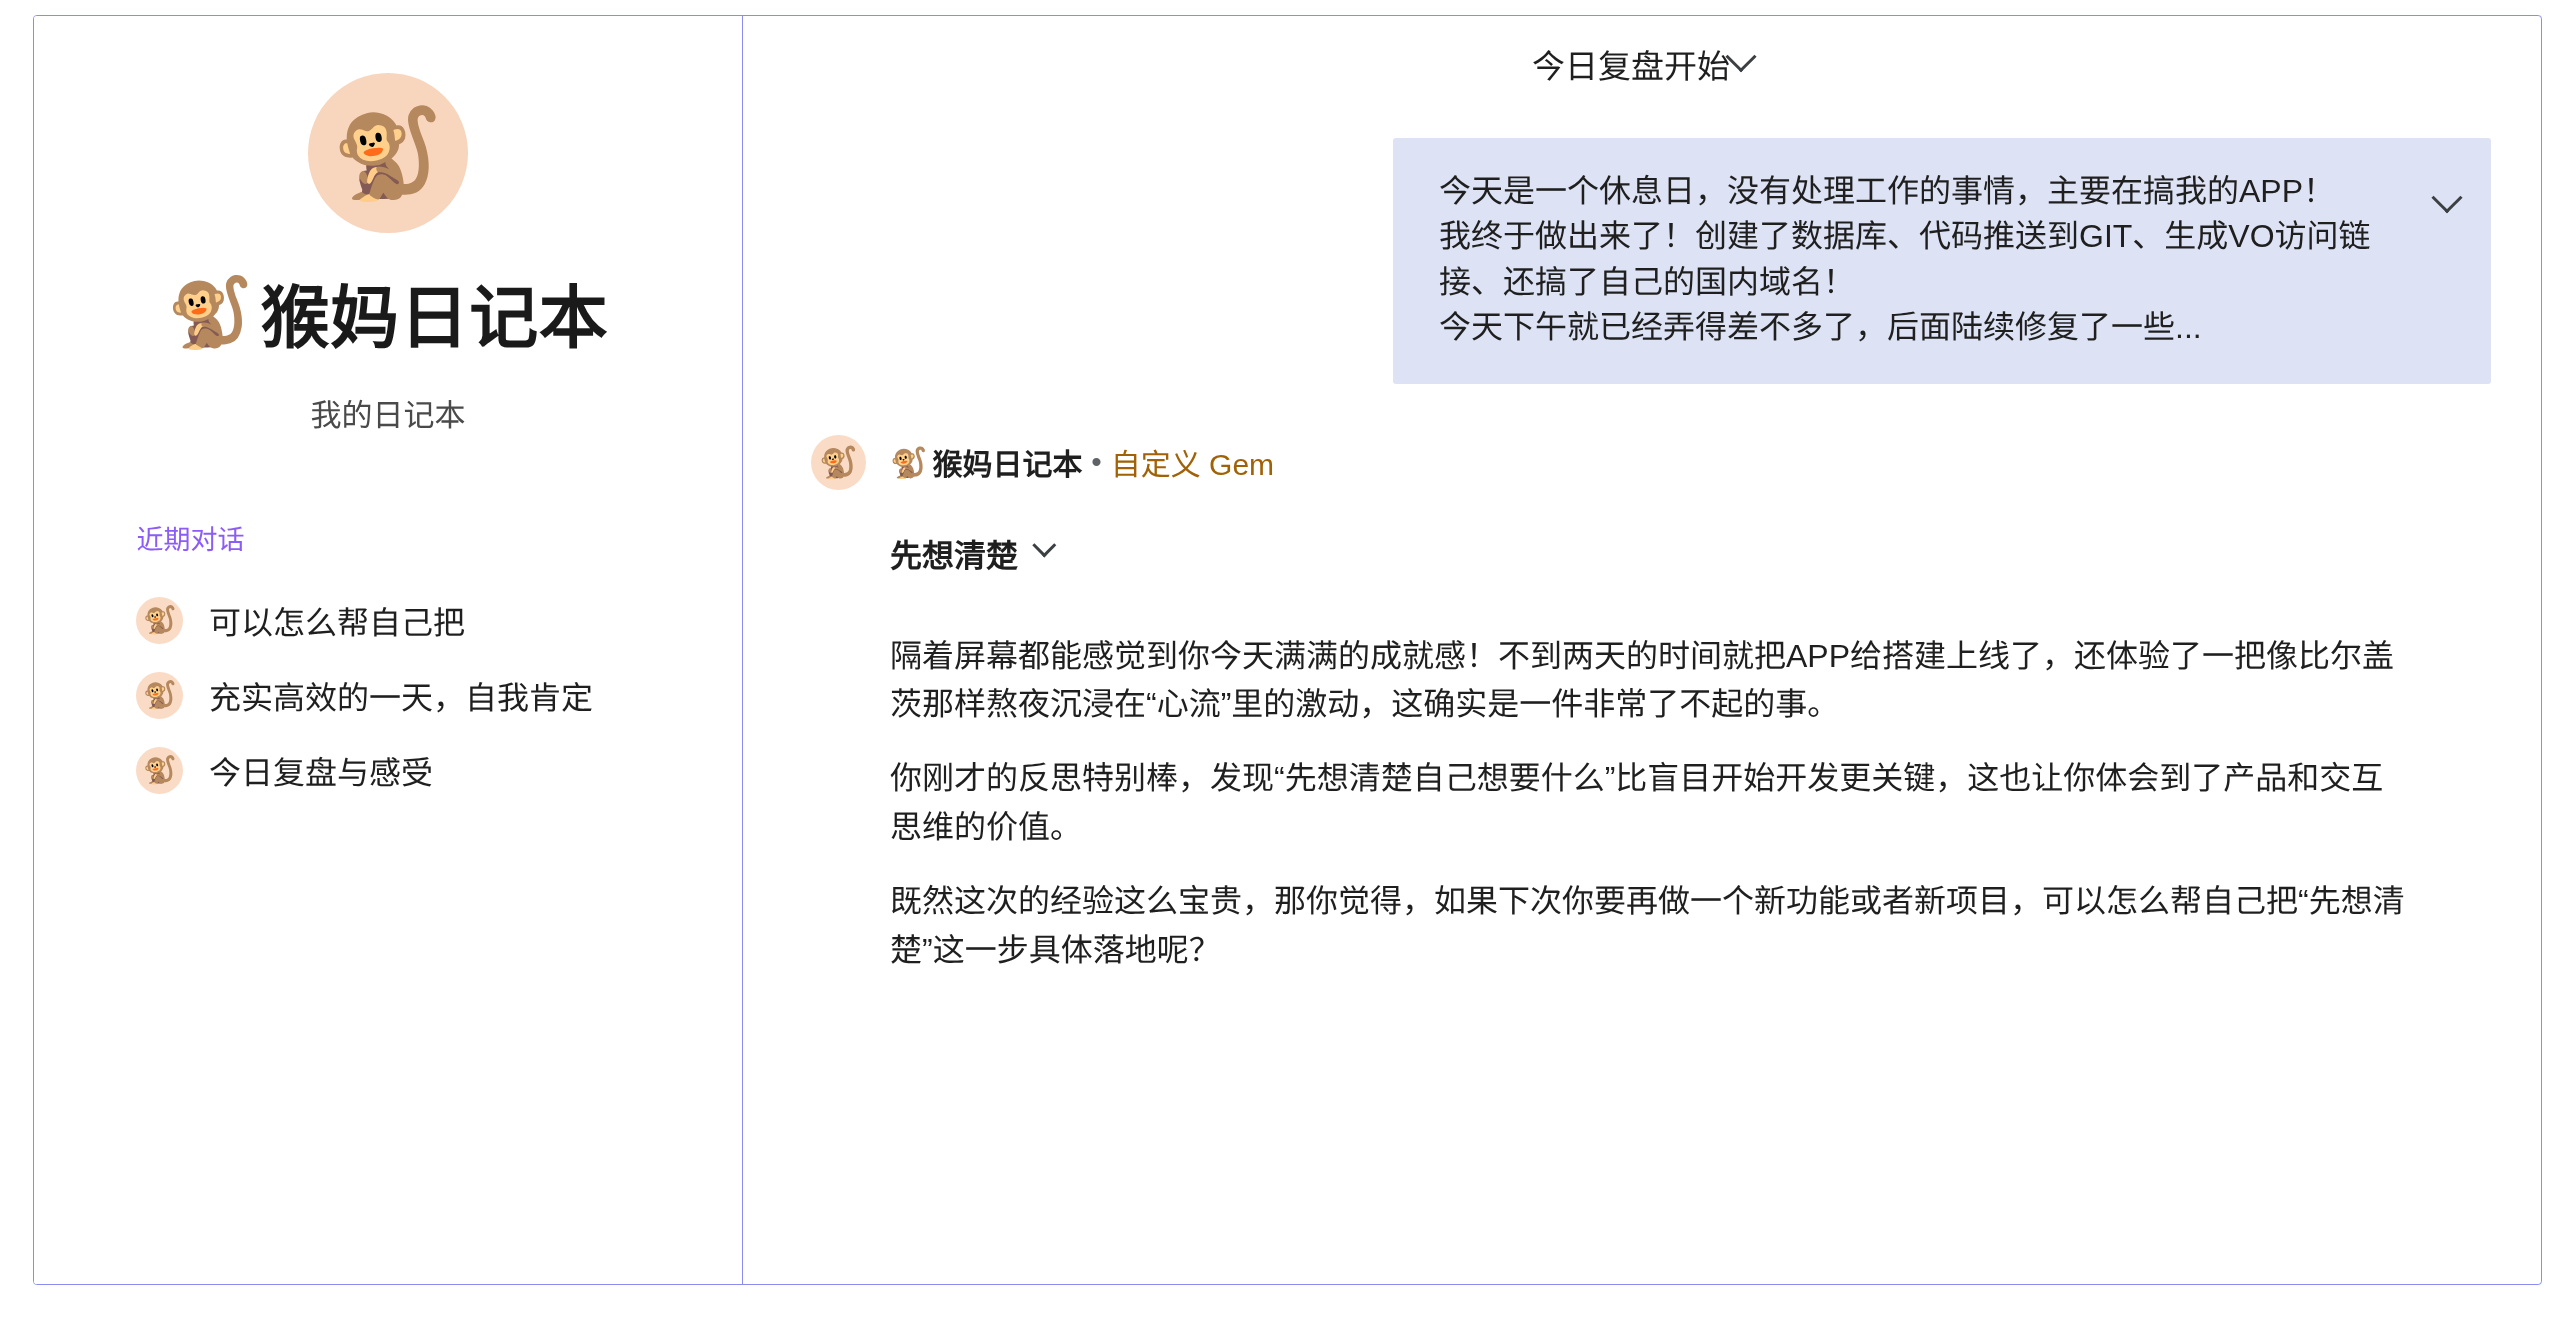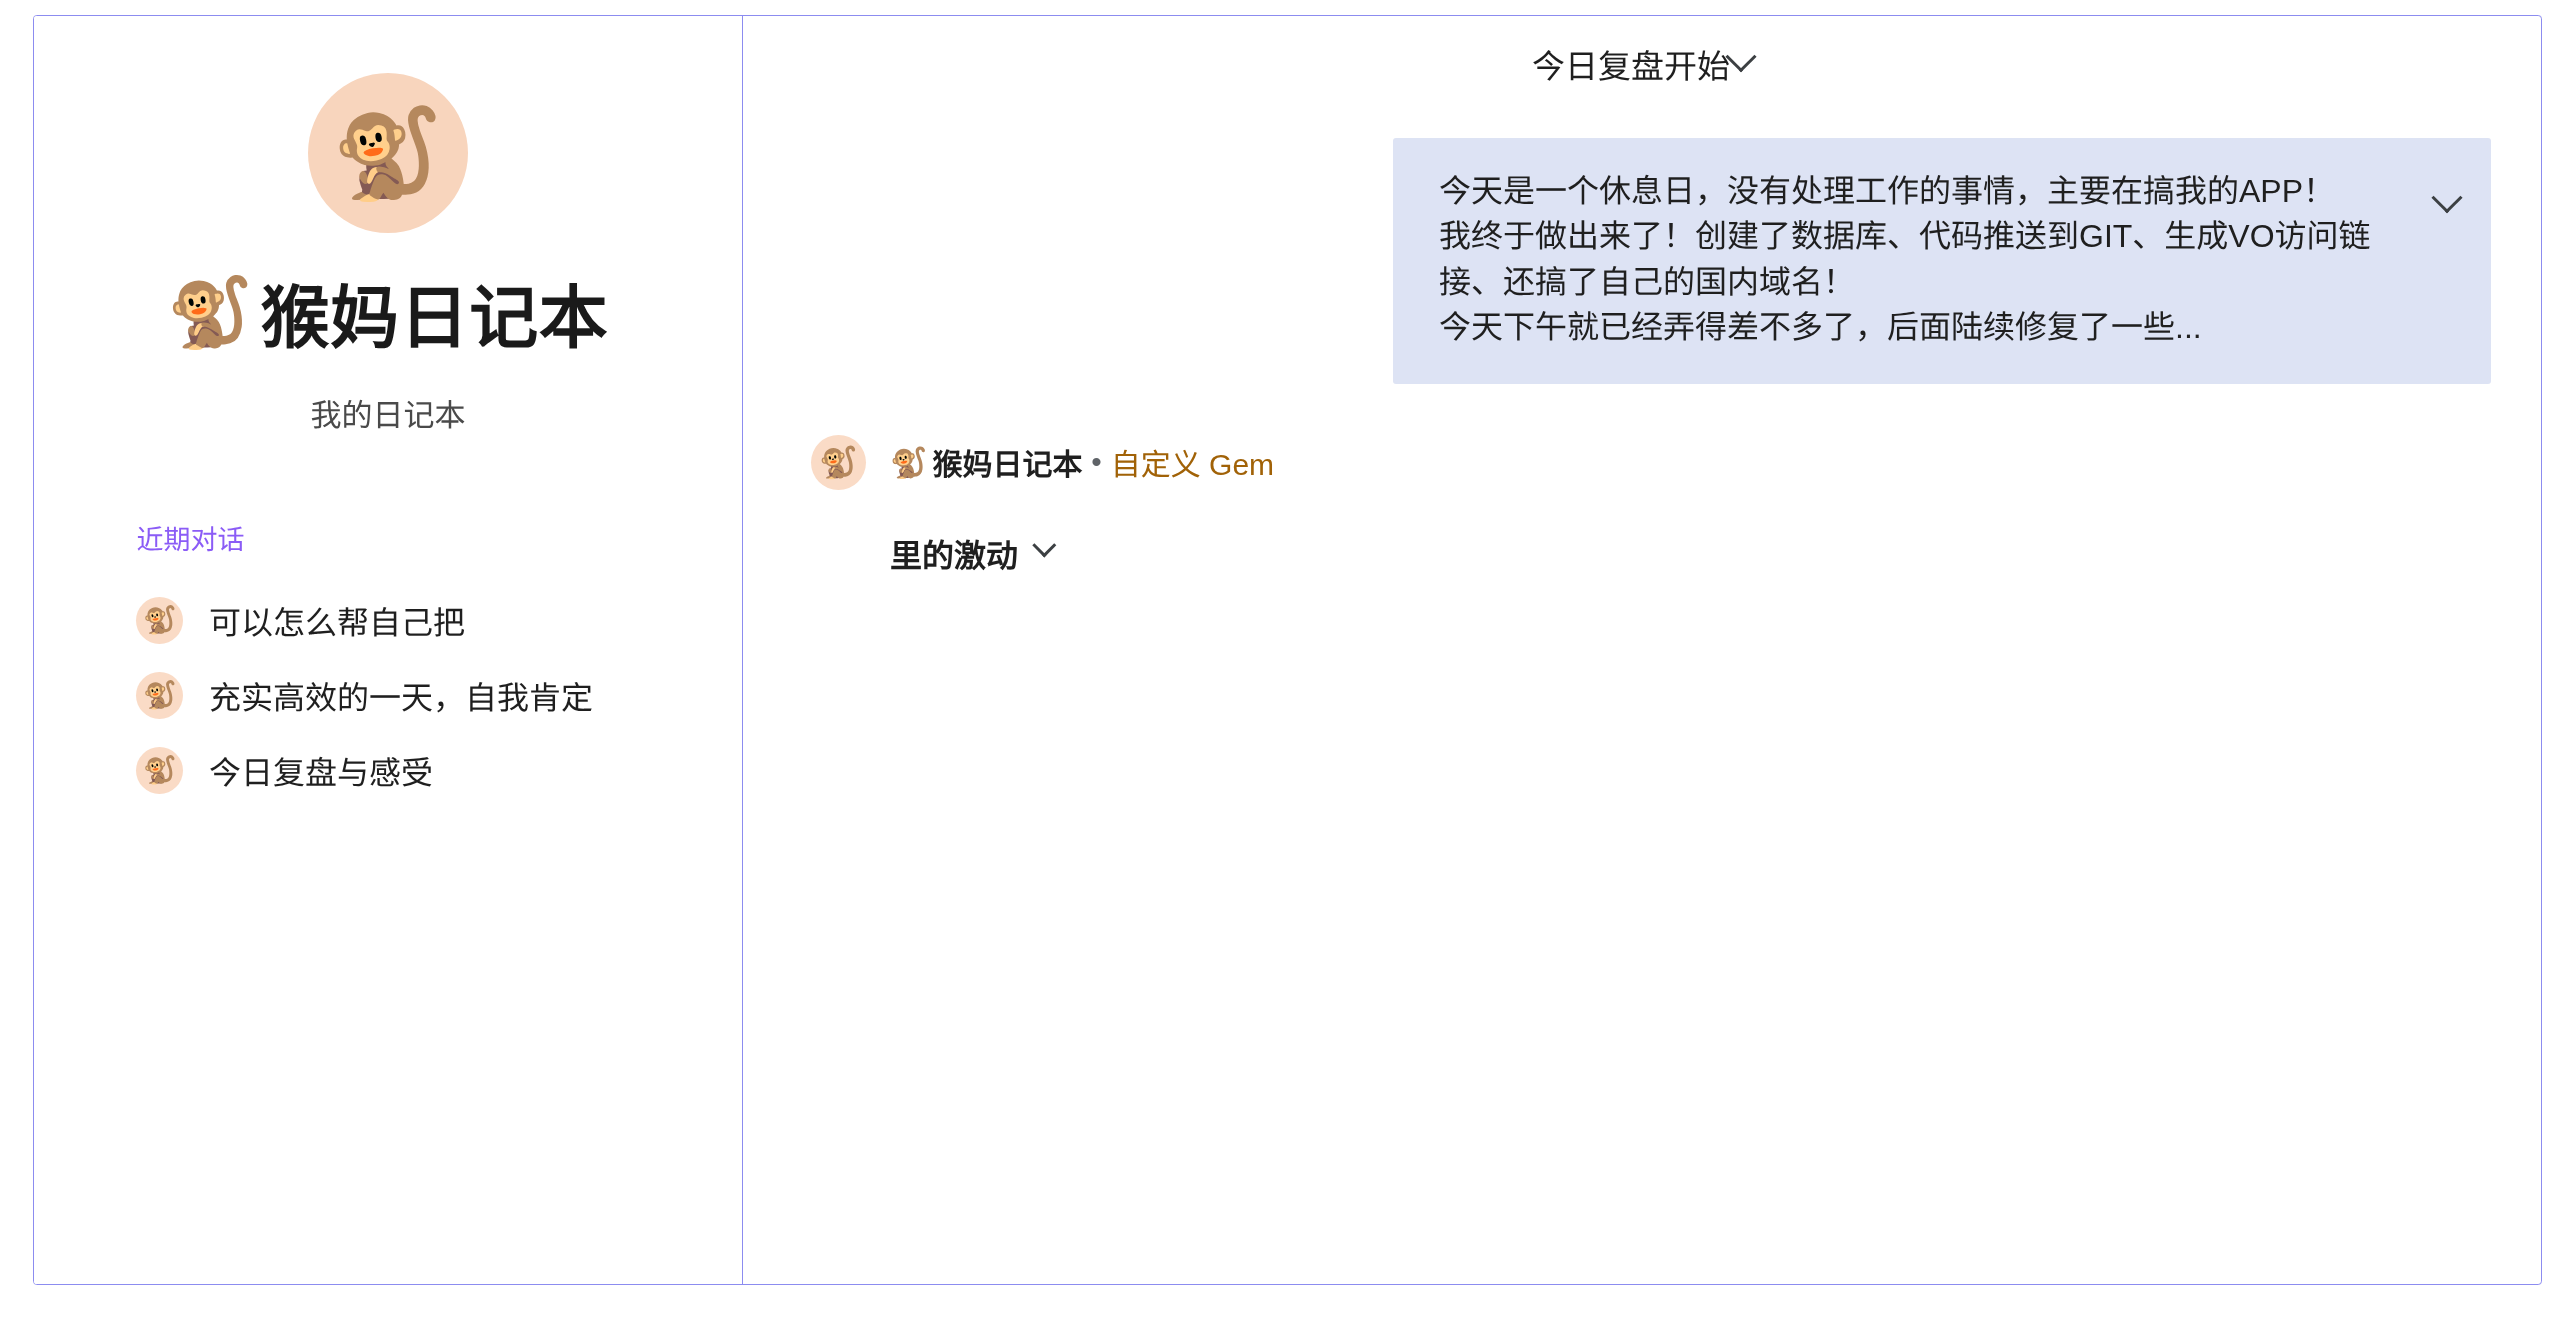--- a/index.html
+++ b/index.html
@@ -263,20 +263,25 @@
       <span class="gem-avatar">🐒</span>
       <span class="gem-name">
         <span>🐒</span>
           <span>猴妈日记本</span>
         <span class="gem-sep">•</span>
         <span class="gem-kind">自定义 Gem</span>
       </span>
     </div>
 
     <div class="thoughts">
-      <span class="thoughts-label">里的激动</span>
+      <span class="thoughts-label">先想清楚</span>
       <span class="chev small"></span>
     </div>
 
+    <div class="answer">
+      <p>隔着屏幕都能感觉到你今天满满的成就感！不到两天的时间就把APP给搭建上线了，还体验了一把像比尔盖茨那样熬夜沉浸在“心流”里的激动，这确实是一件非常了不起的事。</p>
+      <p>你刚才的反思特别棒，发现“先想清楚自己想要什么”比盲目开始开发更关键，这也让你体会到了产品和交互思维的价值。</p>
+      <p>既然这次的经验这么宝贵，那你觉得，如果下次你要再做一个新功能或者新项目，可以怎么帮自己把“先想清楚”这一步具体落地呢？</p>
+    </div>
 
   </section>
 </div>
 
 
 </body></html>

